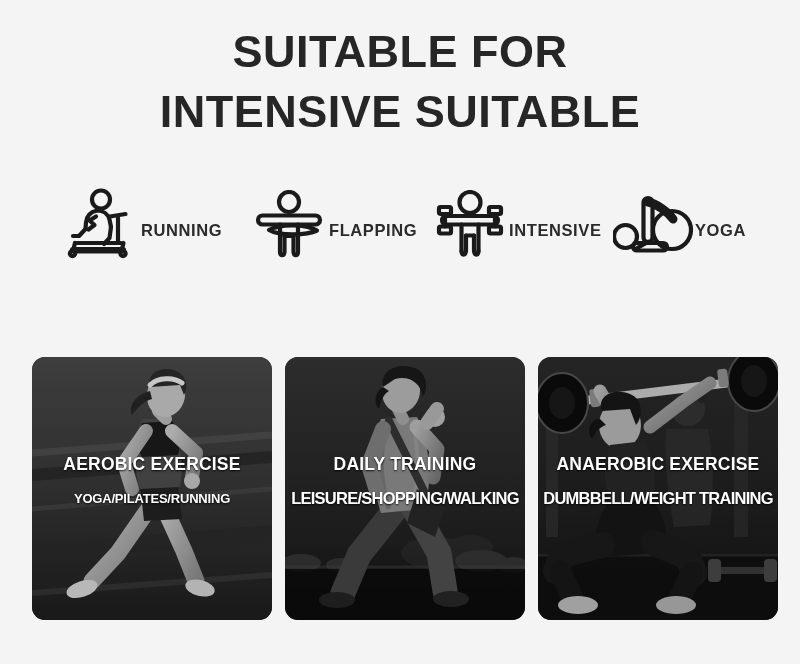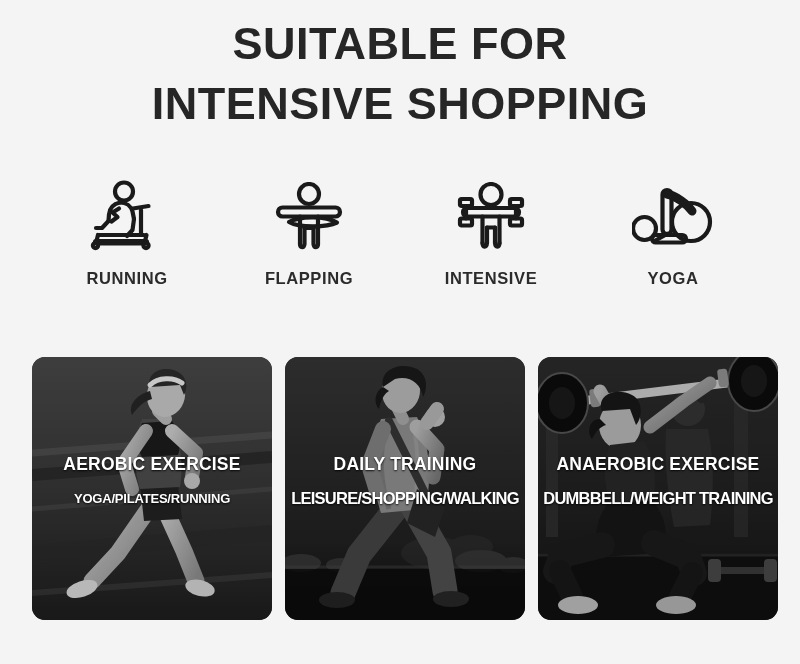--- a/index.html
+++ b/index.html
@@ -21,21 +21,21 @@
     width: 800px;
     height: 664px;
     position: relative;
     background: #f4f4f4;
     display: flex;
     flex-direction: column;
   }
 
   
   .heading {
-    padding-top: 14px;
+    padding-top: 22px;
     text-align: center;
     color: #262626;
     font-weight: bold;
     letter-spacing: 0.5px;
   }
   .heading-line {
     display: block;
     font-size: 45px;
     line-height: 60px;
     white-space: nowrap;
@@ -45,21 +45,21 @@
   .icon-row {
     margin-top: 42px;
     display: flex;
     justify-content: center;
     align-items: flex-end;
     gap: 62px;
   }
   .icon-item {
     width: 120px;
     display: flex;
-    flex-direction: column;
+    flex-direction: row;
     align-items: center;
   }
   .icon-glyph {
     height: 76px;
     display: flex;
     align-items: flex-end;
     justify-content: center;
   }
   .icon-glyph svg {
     display: block;
@@ -134,21 +134,21 @@
     font-size: 16.5px;
   }
 </style>
 </head>
 <body>
 
 <div class="page">
 
   <div class="heading">
     <span class="heading-line">SUITABLE FOR</span>
-    <span class="heading-line">INTENSIVE SHOPPING</span>
+    <span class="heading-line">INTENSIVE SUITABLE</span>
   </div>
 
   <div class="icon-row">
 
     <div class="icon-item">
       <span class="icon-glyph">
         <svg width="74" height="72" viewBox="0 0 74 72" fill="none" stroke="#1a1a1a" stroke-width="4.2" stroke-linecap="round" stroke-linejoin="round">
           <circle cx="34" cy="11.5" r="9"></circle>
           <path d="M30 22.5 C23 24 19.5 29 19 34.5 L18.5 41"></path>
           <path d="M30 22.5 C36 22.5 41 26 42.5 31.5 L44 39"></path>

